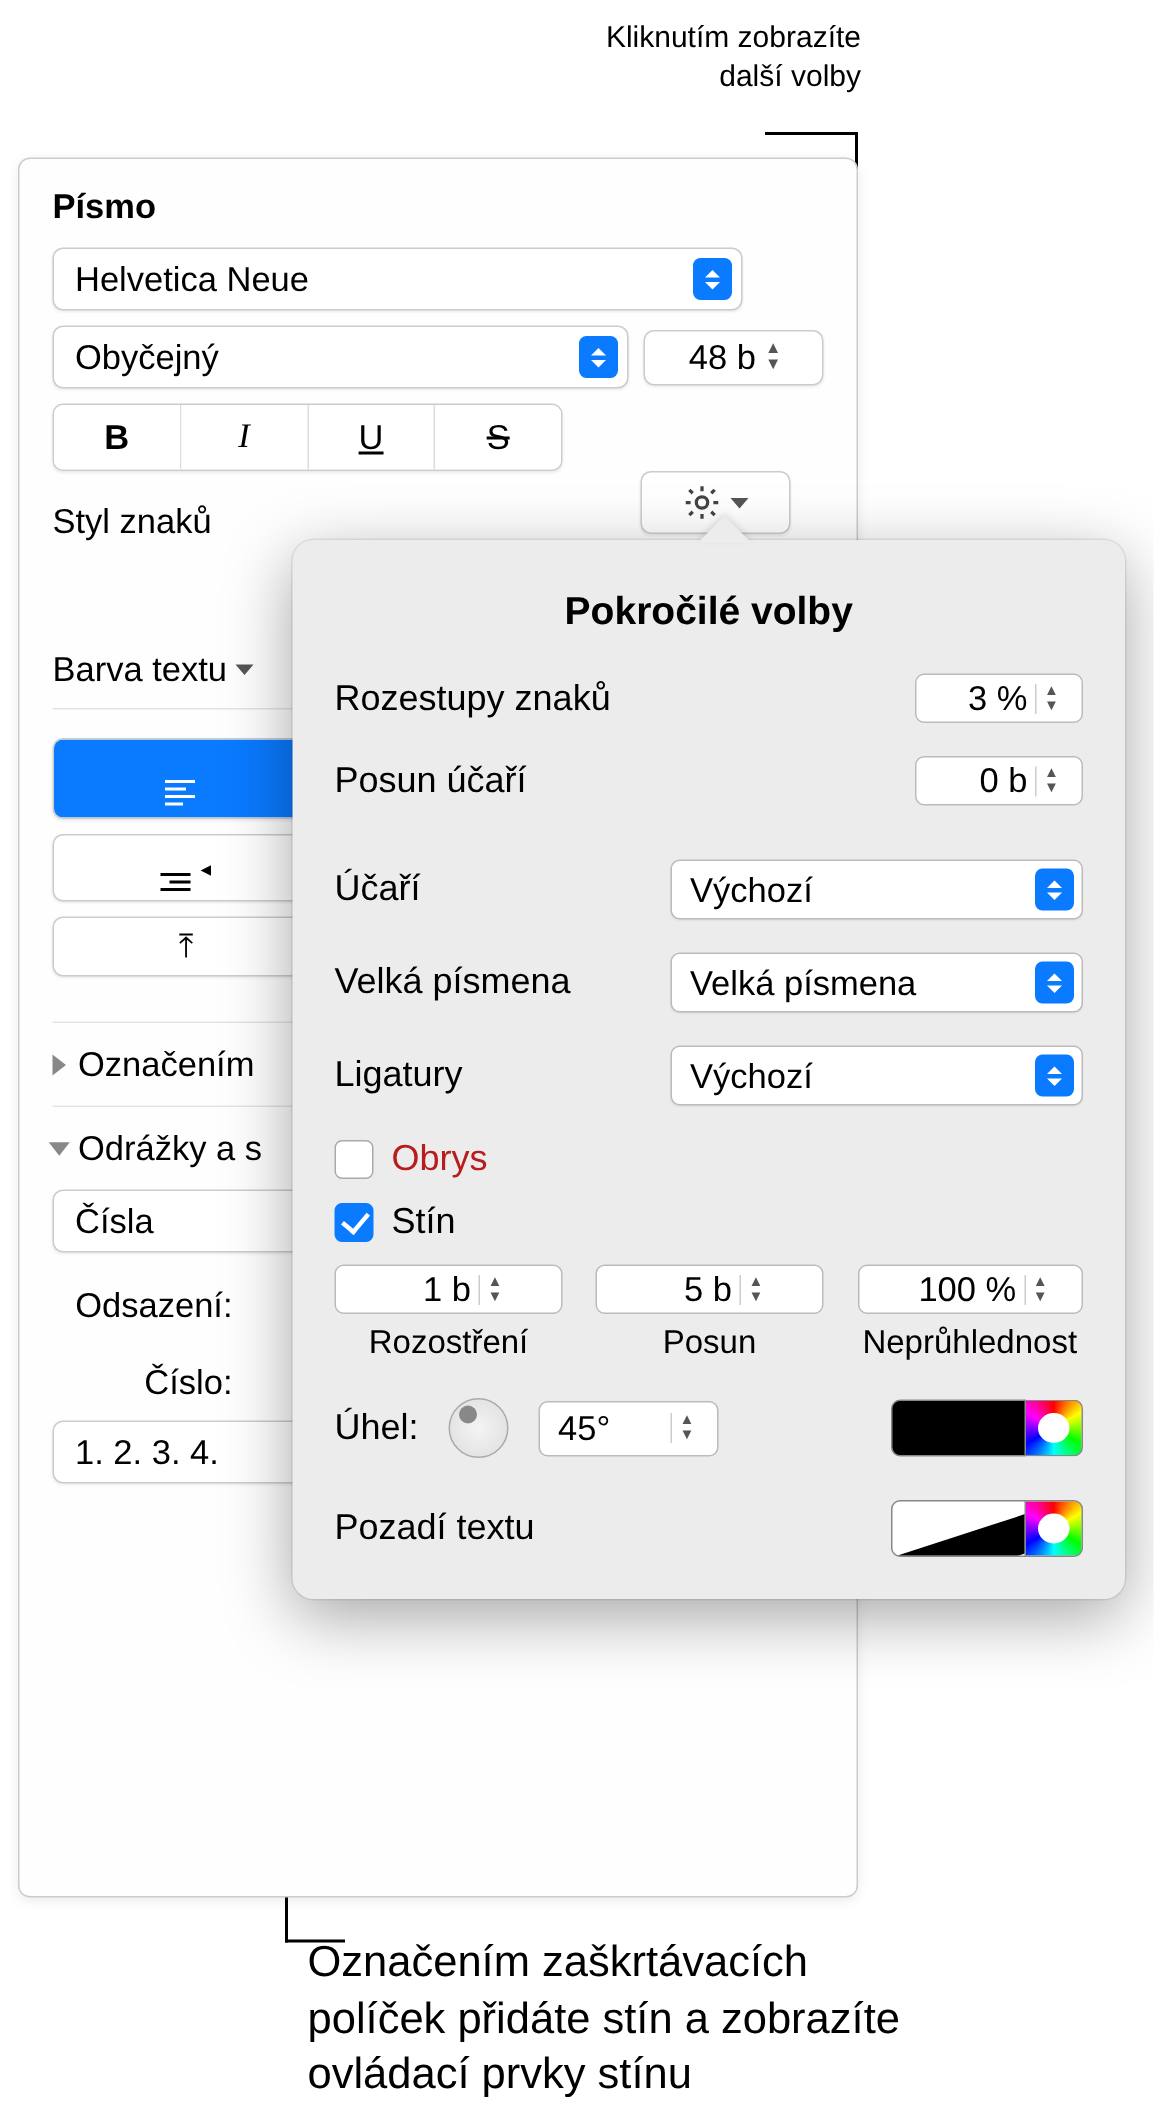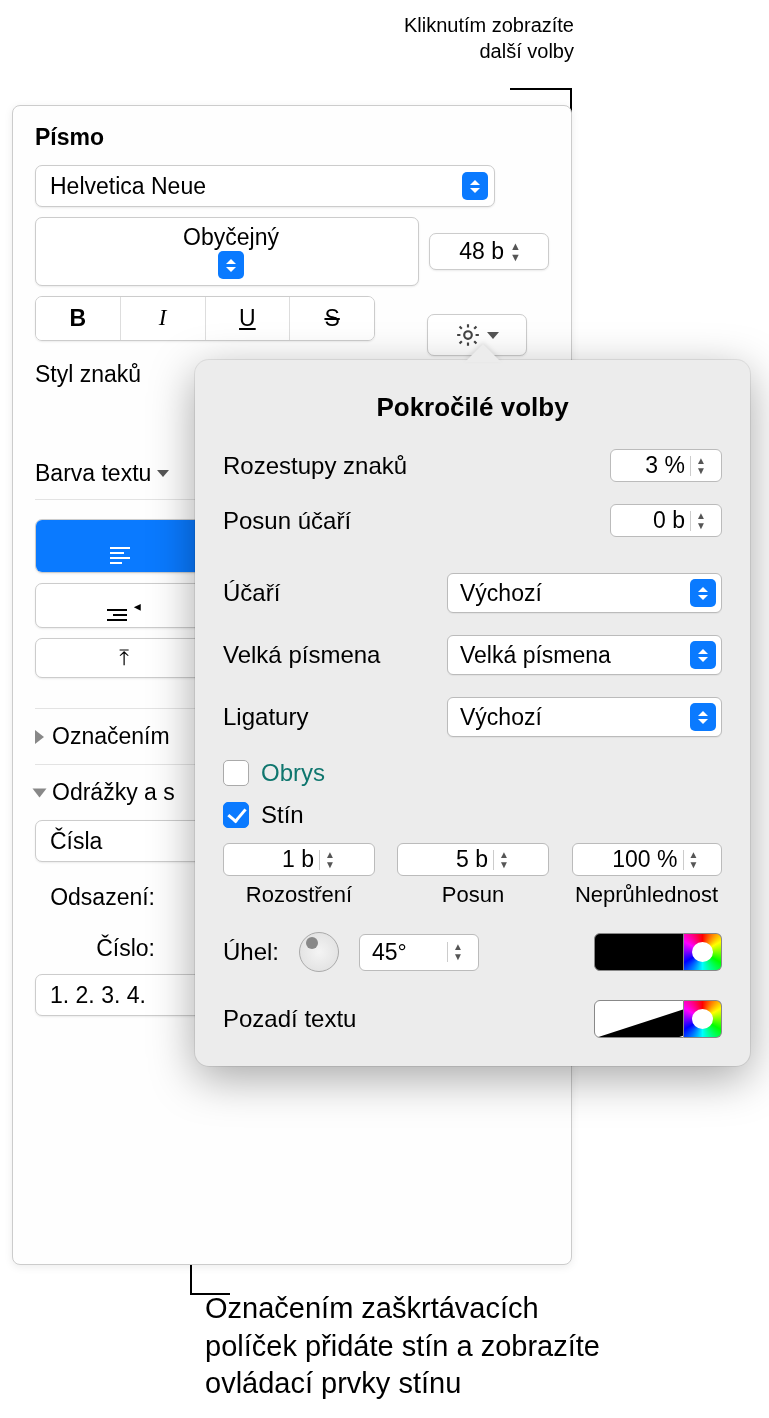--- a/index.html
+++ b/index.html
@@ -179,21 +179,21 @@
   .pv-stepper span{ font-size:10px; line-height:10px; color:#555; cursor:pointer;}
   .pv-popup{
     display:flex; align-items:center; justify-content:space-between; background:#fff;
     border:1px solid #bbb; border-radius:6px; padding:5px 5px 5px 12px; width:275px; font-size:23px;
     box-shadow: 0 1px 1px rgba(0,0,0,0.05);
   }
   .pv-check-row{ display:flex; align-items:center; gap:12px; font-size:24px; margin:10px 0 14px;}
   .checkbox{ width:26px; height:26px; border:1px solid #aaa; border-radius:5px; background:#fff; display:flex; align-items:center; justify-content:center;}
   .checkbox.checked{ background:#0a7aff; border-color:#0a7aff;}
   .checkbox.checked::after{ content:""; width:8px; height:14px; border-right:3px solid #fff; border-bottom:3px solid #fff; transform: rotate(40deg) translate(-1px,-2px);}
-  .disabled{ color:#0f766e;}
+  .disabled{ color:#b91c1c;}
   .shadow-grid{ display:flex; gap:22px; margin-bottom:8px;}
   .shadow-col{ display:flex; flex-direction:column; align-items:center; gap:6px; flex:1;}
   .shadow-col .pv-stepper-field{ width:152px;}
   .shadow-col .pv-stepper-field input{ width:80px;}
   .shadow-label{ font-size:22px;}
   .angle-row{ display:flex; align-items:center; gap:20px; margin:24px 0 28px;}
   .angle-label{font-size:24px;}
   .angle-dial{ width:40px; height:40px; border:1px solid #aaa; border-radius:50%; background: radial-gradient(#f4f4f4,#ddd); position:relative;}
   .angle-dot{ position:absolute; width:12px; height:12px; background:#888; border-radius:50%; top:4px; left:6px;}
   .angle-field{ display:flex; align-items:center; background:#fff; border:1px solid #bbb; border-radius:6px; padding:4px 5px 4px 12px; width:120px;}
@@ -224,21 +224,21 @@
 
 <div class="inspector">
   <div class="section-title">Písmo</div>
 
   <div class="popup" style="width:460px;">
     <span>Helvetica Neue</span>
     <span class="popup-arrows"></span>
   </div>
 
   <div class="row font-size-row">
-    <div class="popup" style="width:300px; margin-bottom:0;flex-direction:column;">
+    <div class="popup" style="width:300px; margin-bottom:0;">
       <span>Obyčejný</span>
       <span class="popup-arrows"></span>
     </div>
     <div class="sizefield" style="margin-left:auto;">
       <input value="48 b" style="">
       <div class="stepper">
         <span>▲</span>
         <span>▼</span>
       </div>
     </div>

